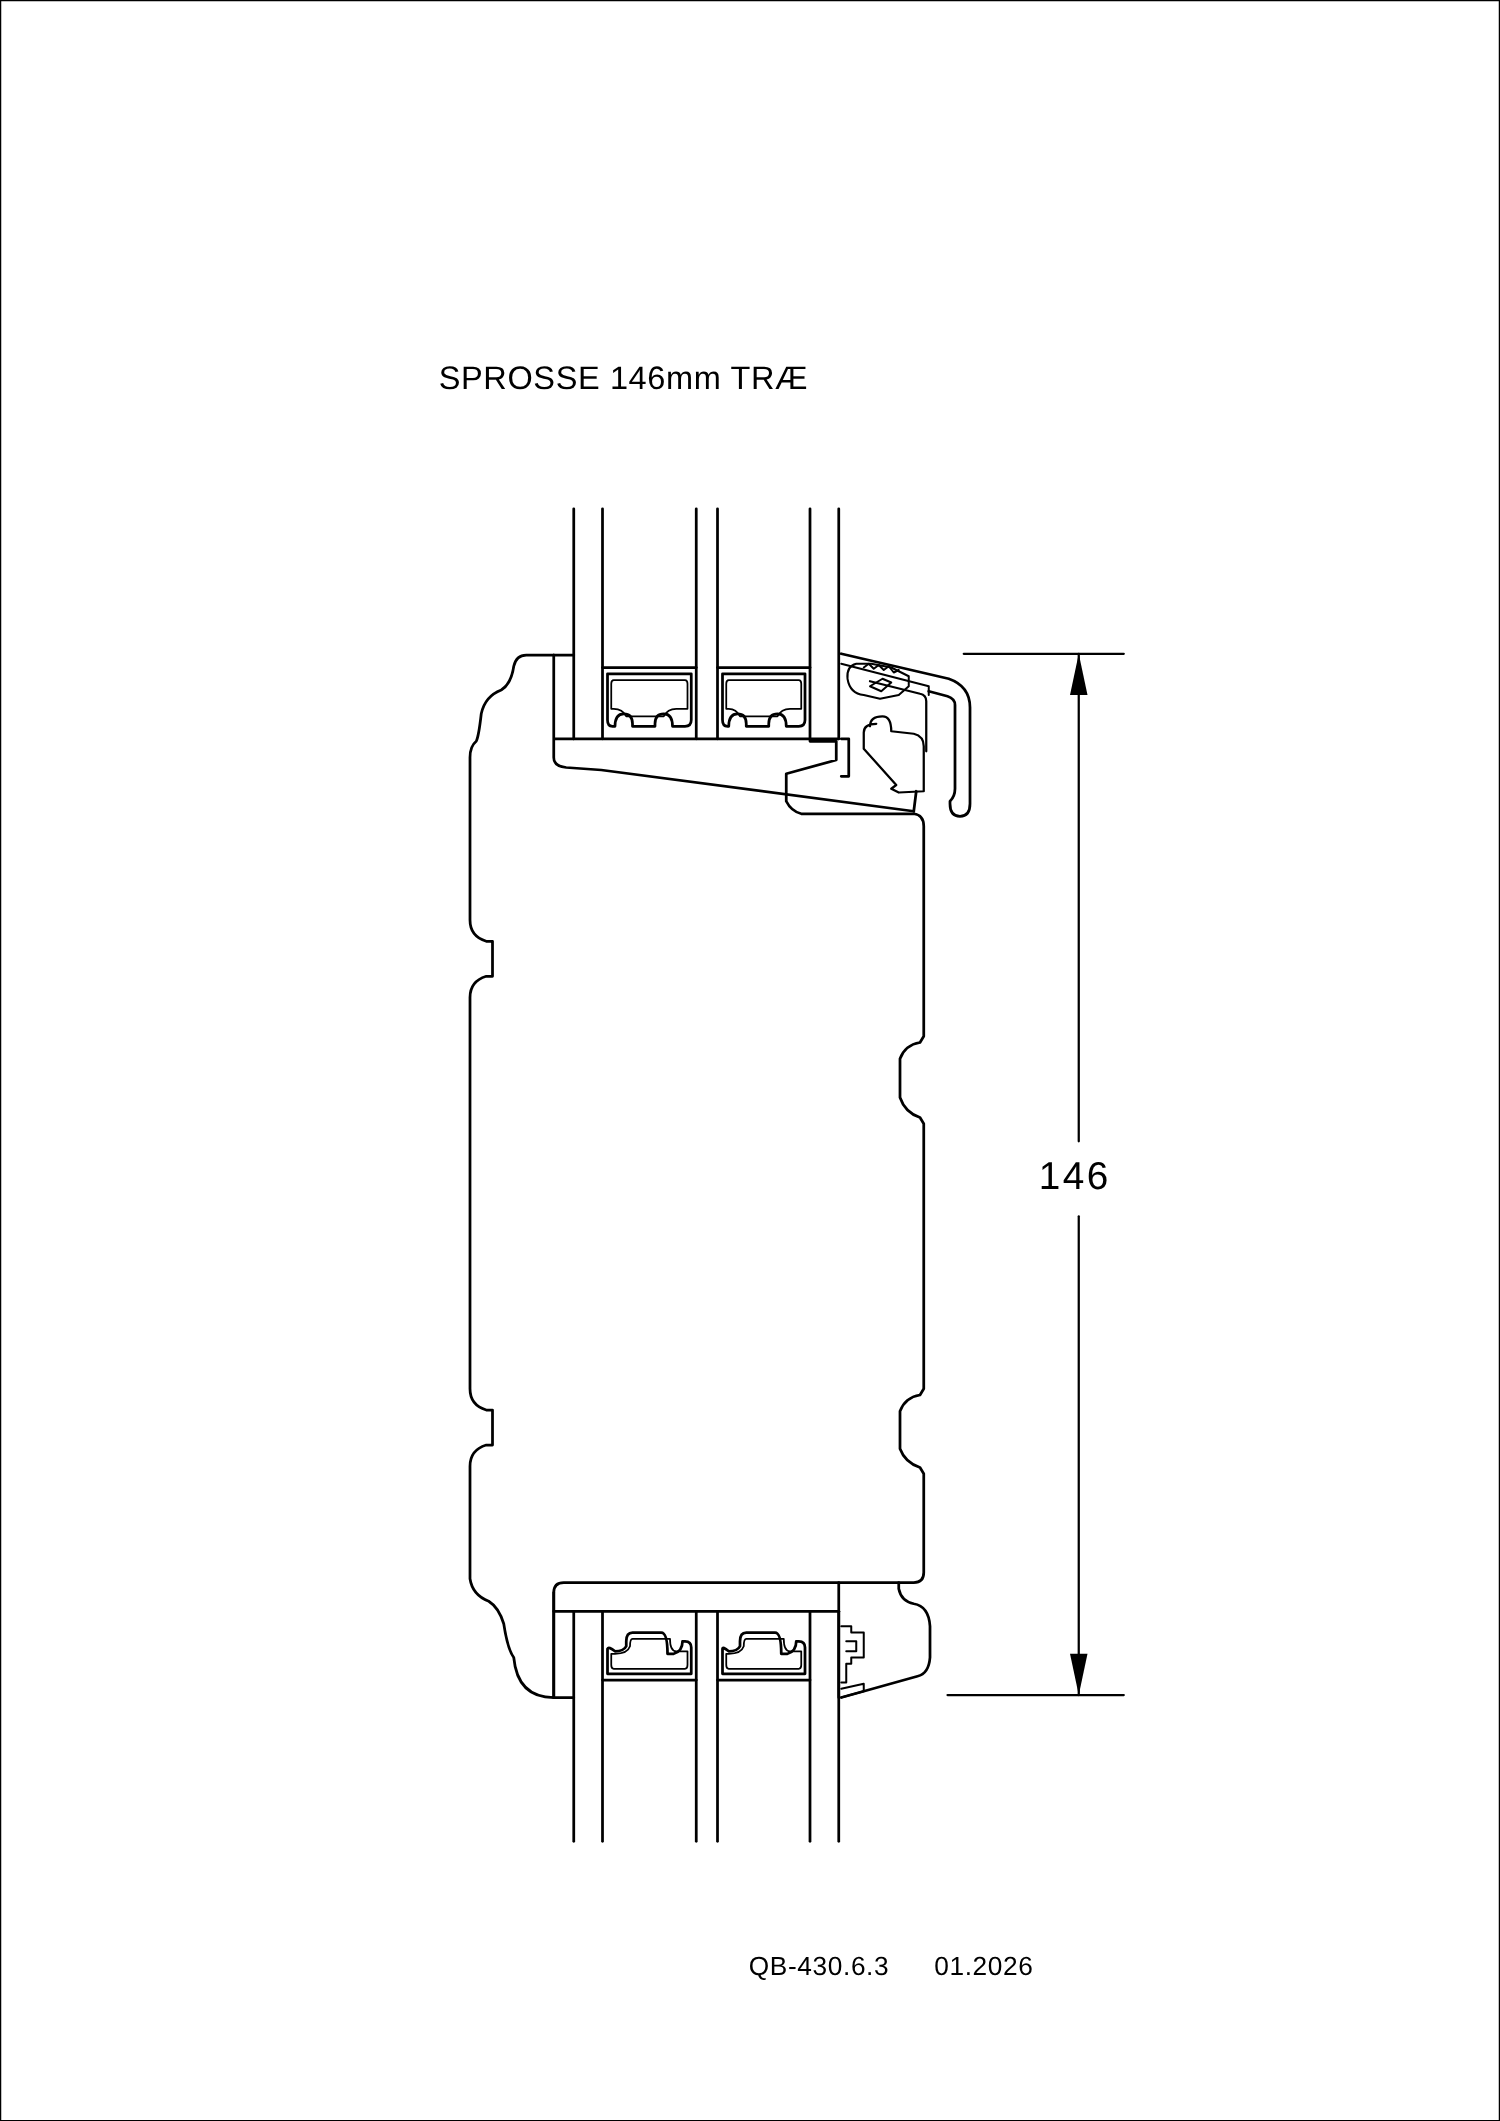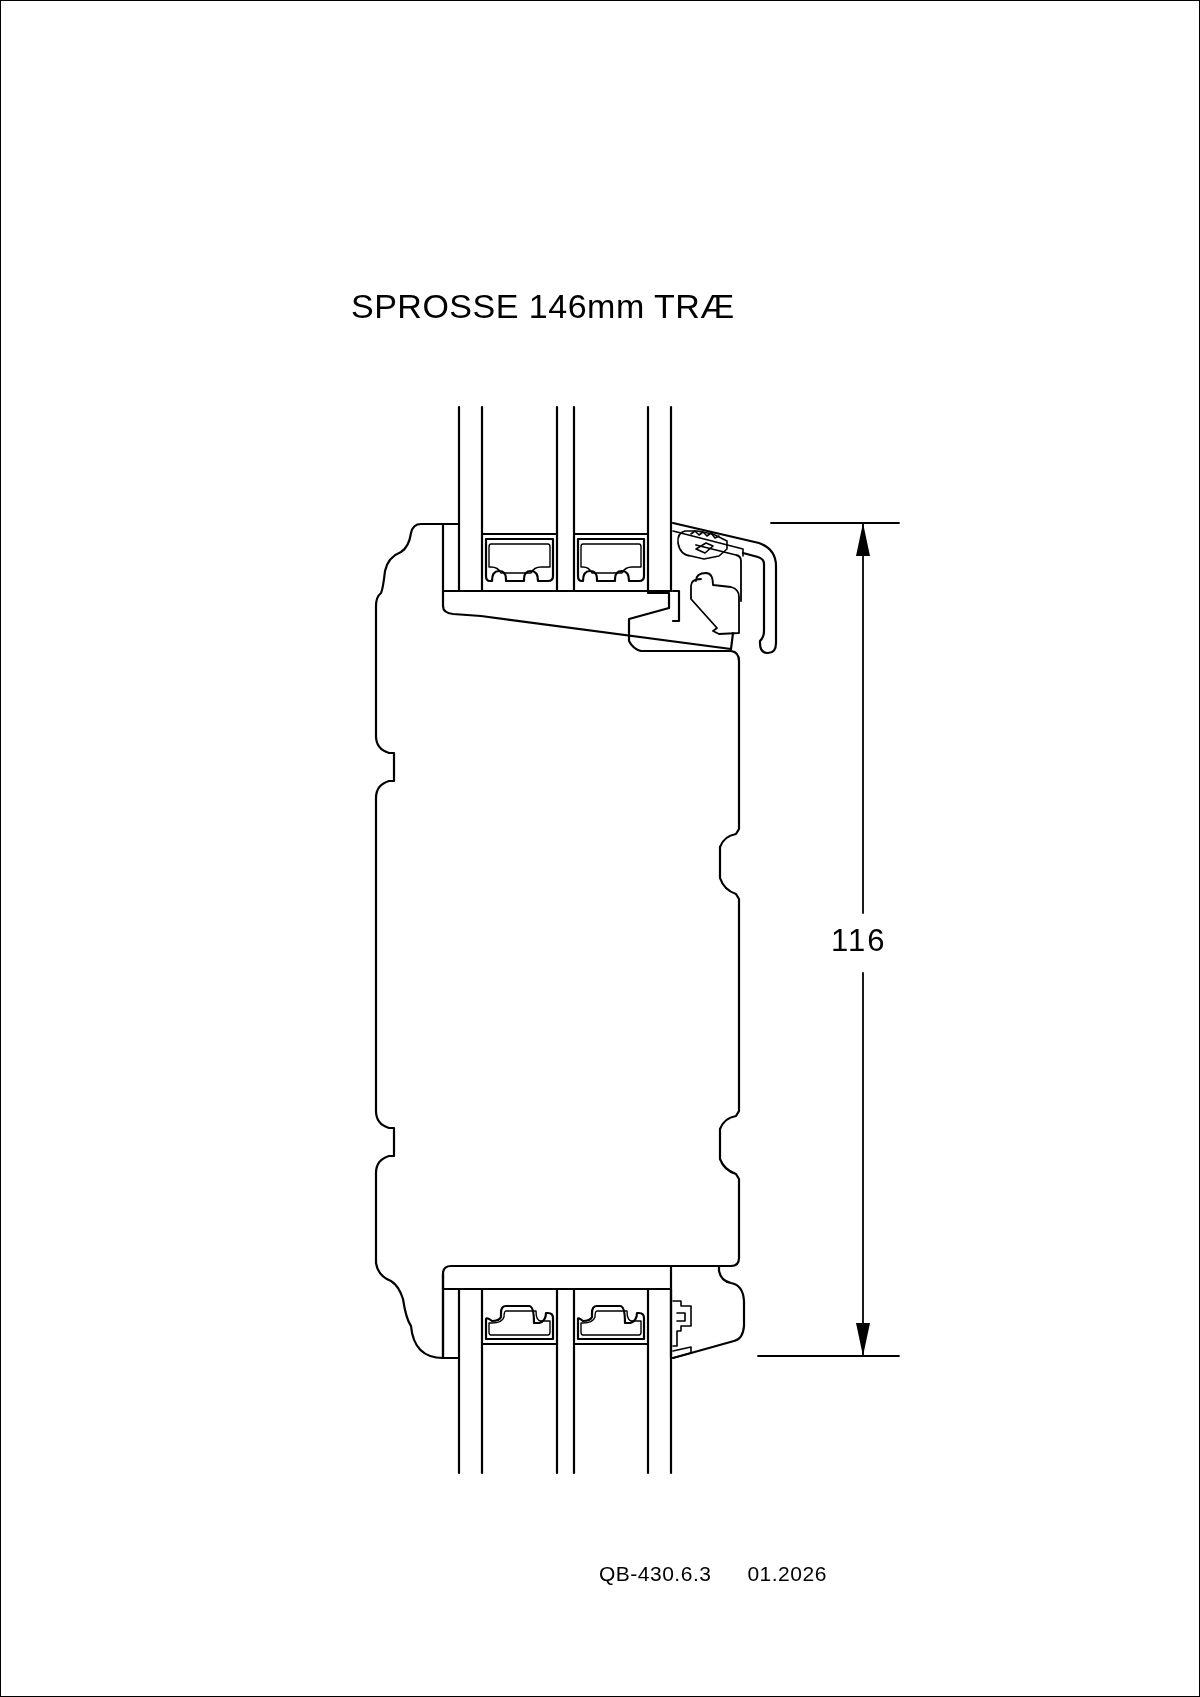--- a/index.html
+++ b/index.html
@@ -1,18 +1,18 @@
 <!DOCTYPE html>
 <html><head>
 <meta charset="utf-8">
 <style>
   html, body { margin: 0; padding: 0; background: #ffffff; }
   body { width: 1200px; height: 1697px; position: relative; overflow: hidden; font-family: "Liberation Sans", sans-serif; }
   .page { position: absolute; left: 0; top: 0; width: 1198px; height: 1695px; border: 1px solid #000; background: #fff; }
-  .title { position: absolute; left: 350px; top: 286px; font-size: 34px; color: #000; letter-spacing: 0.5px; white-space: nowrap; }
+  .title { position: absolute; left: 350px; top: 286px; font-size: 26px; color: #000; letter-spacing: 0.5px; white-space: nowrap; }
   .dim-label { position: absolute; left: 828px; top: 920px; font-size: 31px; color: #000; letter-spacing: 2px; background: #fff; padding: 2px 2px; }
   .footer { position: absolute; left: 598px; top: 1521px; font-size: 21px; color: #000; white-space: nowrap; letter-spacing: 0.5px; margin-top: 40px; }
   .footer span + span { margin-left: 36px; }
   svg.drawing { position: absolute; left: 0; top: 0; }
   svg.drawing * { vector-effect: non-scaling-stroke; }
 </style>
 </head>
 <body>
 
 <div class="page">
@@ -153,19 +153,19 @@
         <line x1="862" y1="522" x2="862" y2="912"></line>
         <line x1="862" y1="972" x2="862" y2="1355"></line>
       </g>
     </g>
     <g fill="#000" stroke="none">
       <polygon points="862,522 855,555 869,555"></polygon>
       <polygon points="862,1355 855,1322 869,1322"></polygon>
     </g>
   </svg>
 
-  <div class="dim-label">116</div>
+  <div class="dim-label">146</div>
 
   <div class="footer">
     <span>QB-430.6.3</span><span>01.2026</span>
   </div>
 
 </div>
 
 </body></html>

